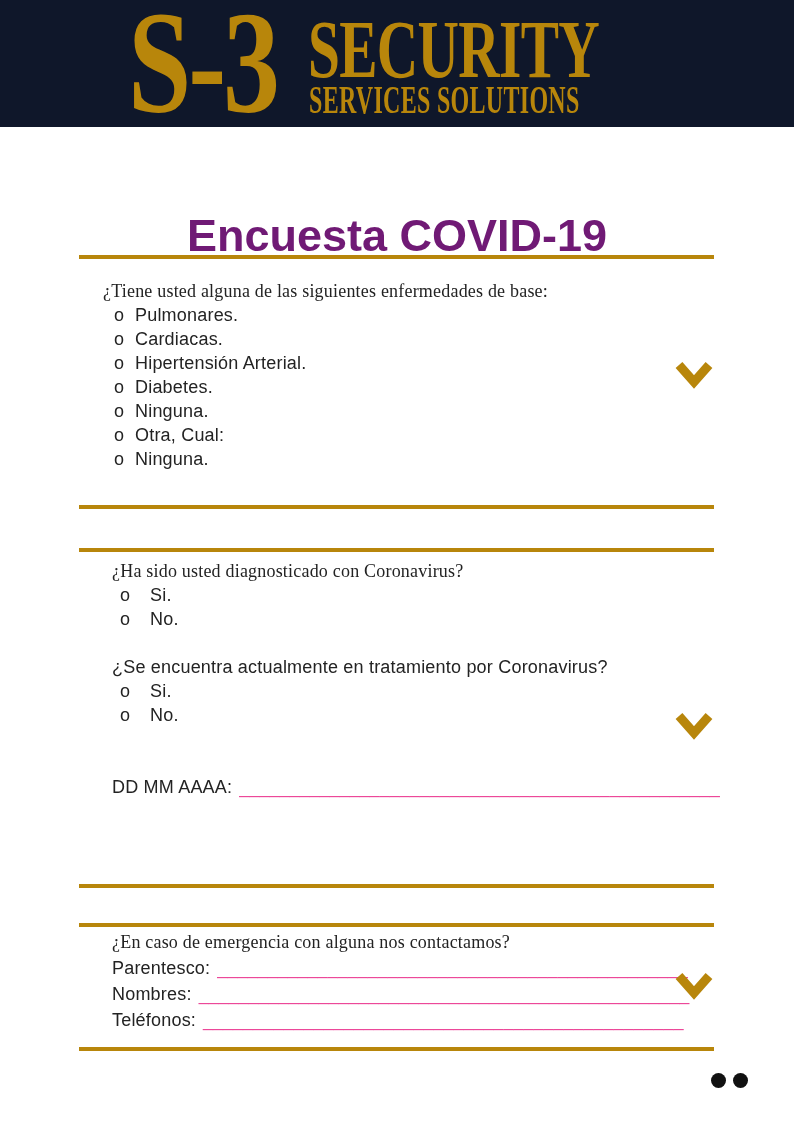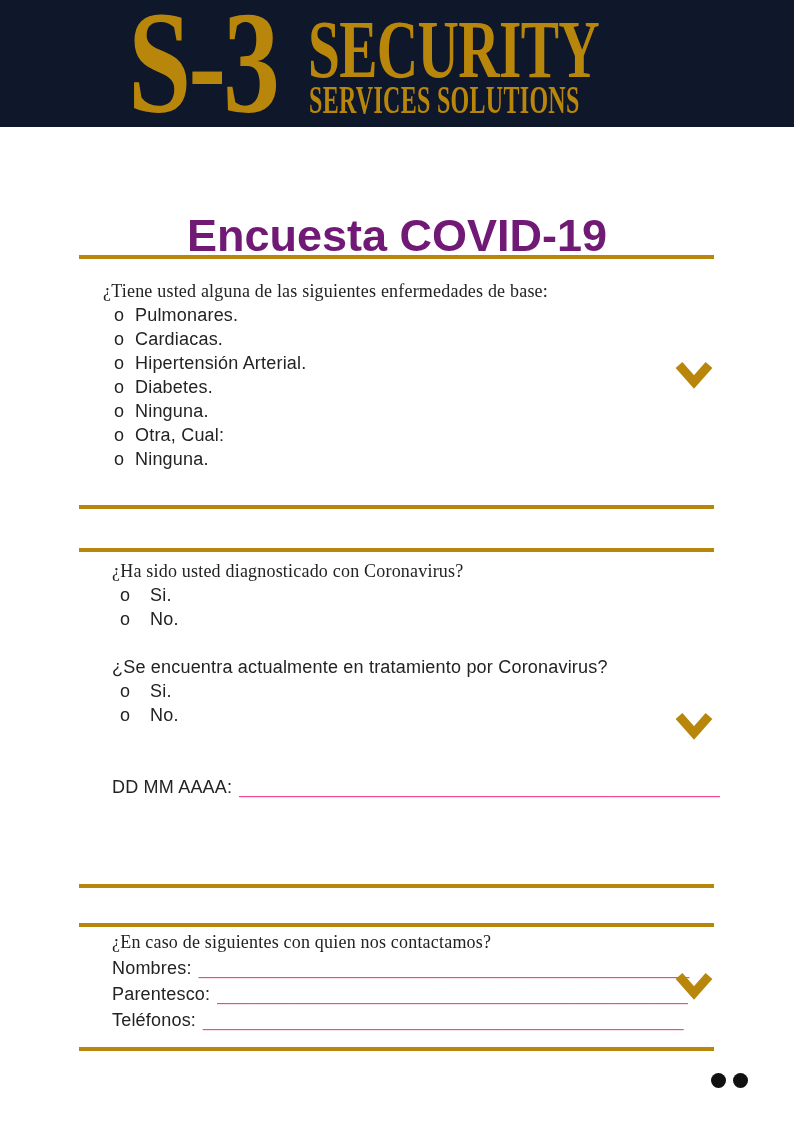--- a/index.html
+++ b/index.html
@@ -129,28 +129,28 @@
   </div>
   <div class="sp"></div>
   <div class="sp"></div>
   <div class="field-row">
     <span class="lbl">DD MM AAAA:</span>
     <span class="blank">________________________________________________</span>
   </div>
 </section>
 
 <section class="sec sec3">
-  <p class="q">¿En caso de siguientes con quien nos contactamos?</p>
+  <p class="q">¿En caso de emergencia con alguna nos contactamos?</p>
+  <div class="field-row">
+    <span class="lbl">Parentesco:</span>
+    <span class="blank">_______________________________________________</span>
+  </div>
   <div class="field-row">
     <span class="lbl">Nombres:</span>
     <span class="blank">_________________________________________________</span>
-  </div>
-  <div class="field-row">
-    <span class="lbl">Parentesco:</span>
-    <span class="blank">_______________________________________________</span>
   </div>
   <div class="field-row">
     <span class="lbl">Teléfonos:</span>
     <span class="blank">________________________________________________</span>
   </div>
 </section>
 
 <div class="chev chev1">
   <svg width="40" height="30" viewBox="0 0 40 30" xmlns="http://www.w3.org/2000/svg">
     <polyline points="5,6 20,23 35,6" fill="none" stroke="#B8860B" stroke-width="9"></polyline>

